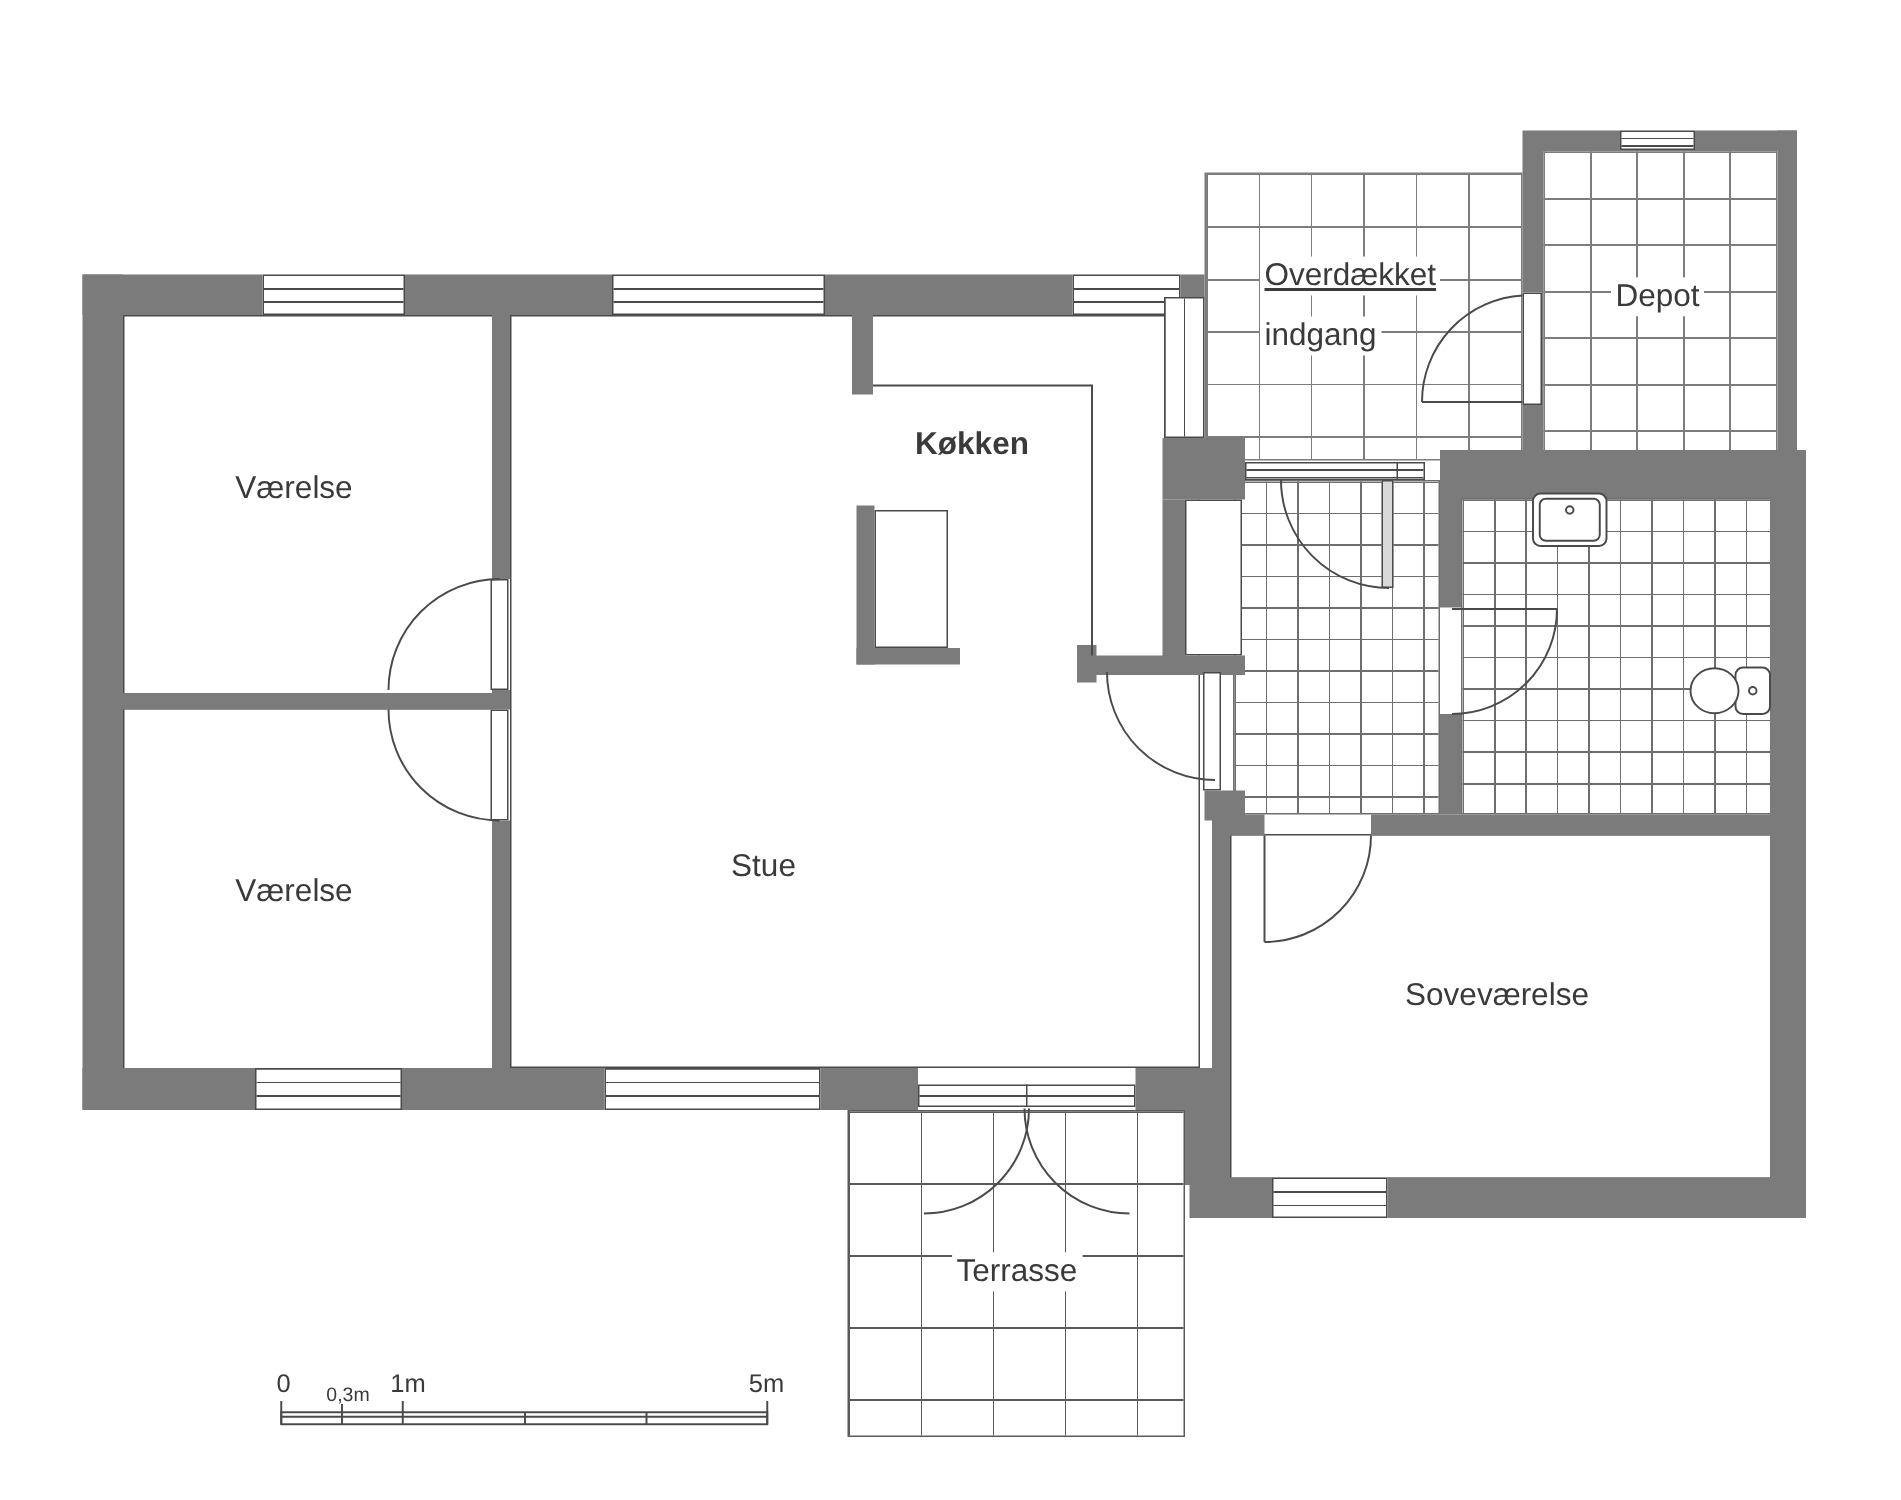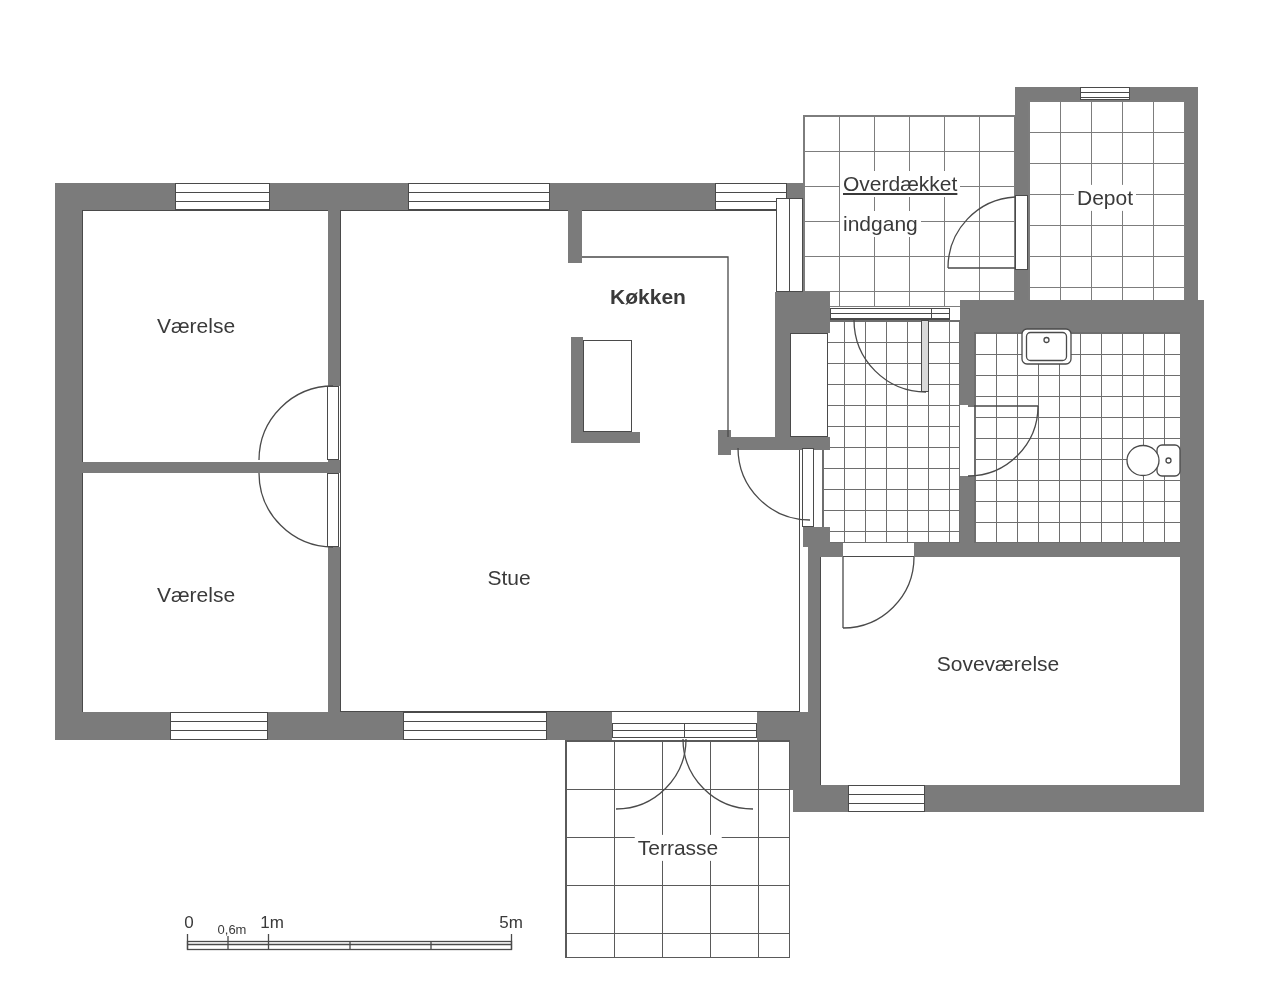--- a/index.html
+++ b/index.html
@@ -150,17 +150,17 @@
   <div class="label center" style="left:196px;top:595px;">Værelse</div>
   <div class="label center" style="left:648px;top:297px;font-weight:bold;">Køkken</div>
   <div class="label center" style="left:509px;top:578px;">Stue</div>
   <div class="label center" style="left:998px;top:664px;">Soveværelse</div>
   <div class="label halo" style="left:840px;top:171px;text-decoration:underline;">Overdækket</div>
   <div class="label halo" style="left:840px;top:211px;">indgang</div>
   <div class="label center halo" style="left:1105px;top:198px;">Depot</div>
   <div class="label center halo" style="left:678px;top:848px;">Terrasse</div>
 
   <div class="scale-label" style="left:189px;top:913px;">0</div>
-  <div class="scale-label small" style="left:232px;top:922px;">0,6m</div>
+  <div class="scale-label small" style="left:232px;top:922px;">0,3m</div>
   <div class="scale-label" style="left:272px;top:913px;">1m</div>
   <div class="scale-label" style="left:511px;top:913px;">5m</div>
 
 </div>
 
 </body></html>

